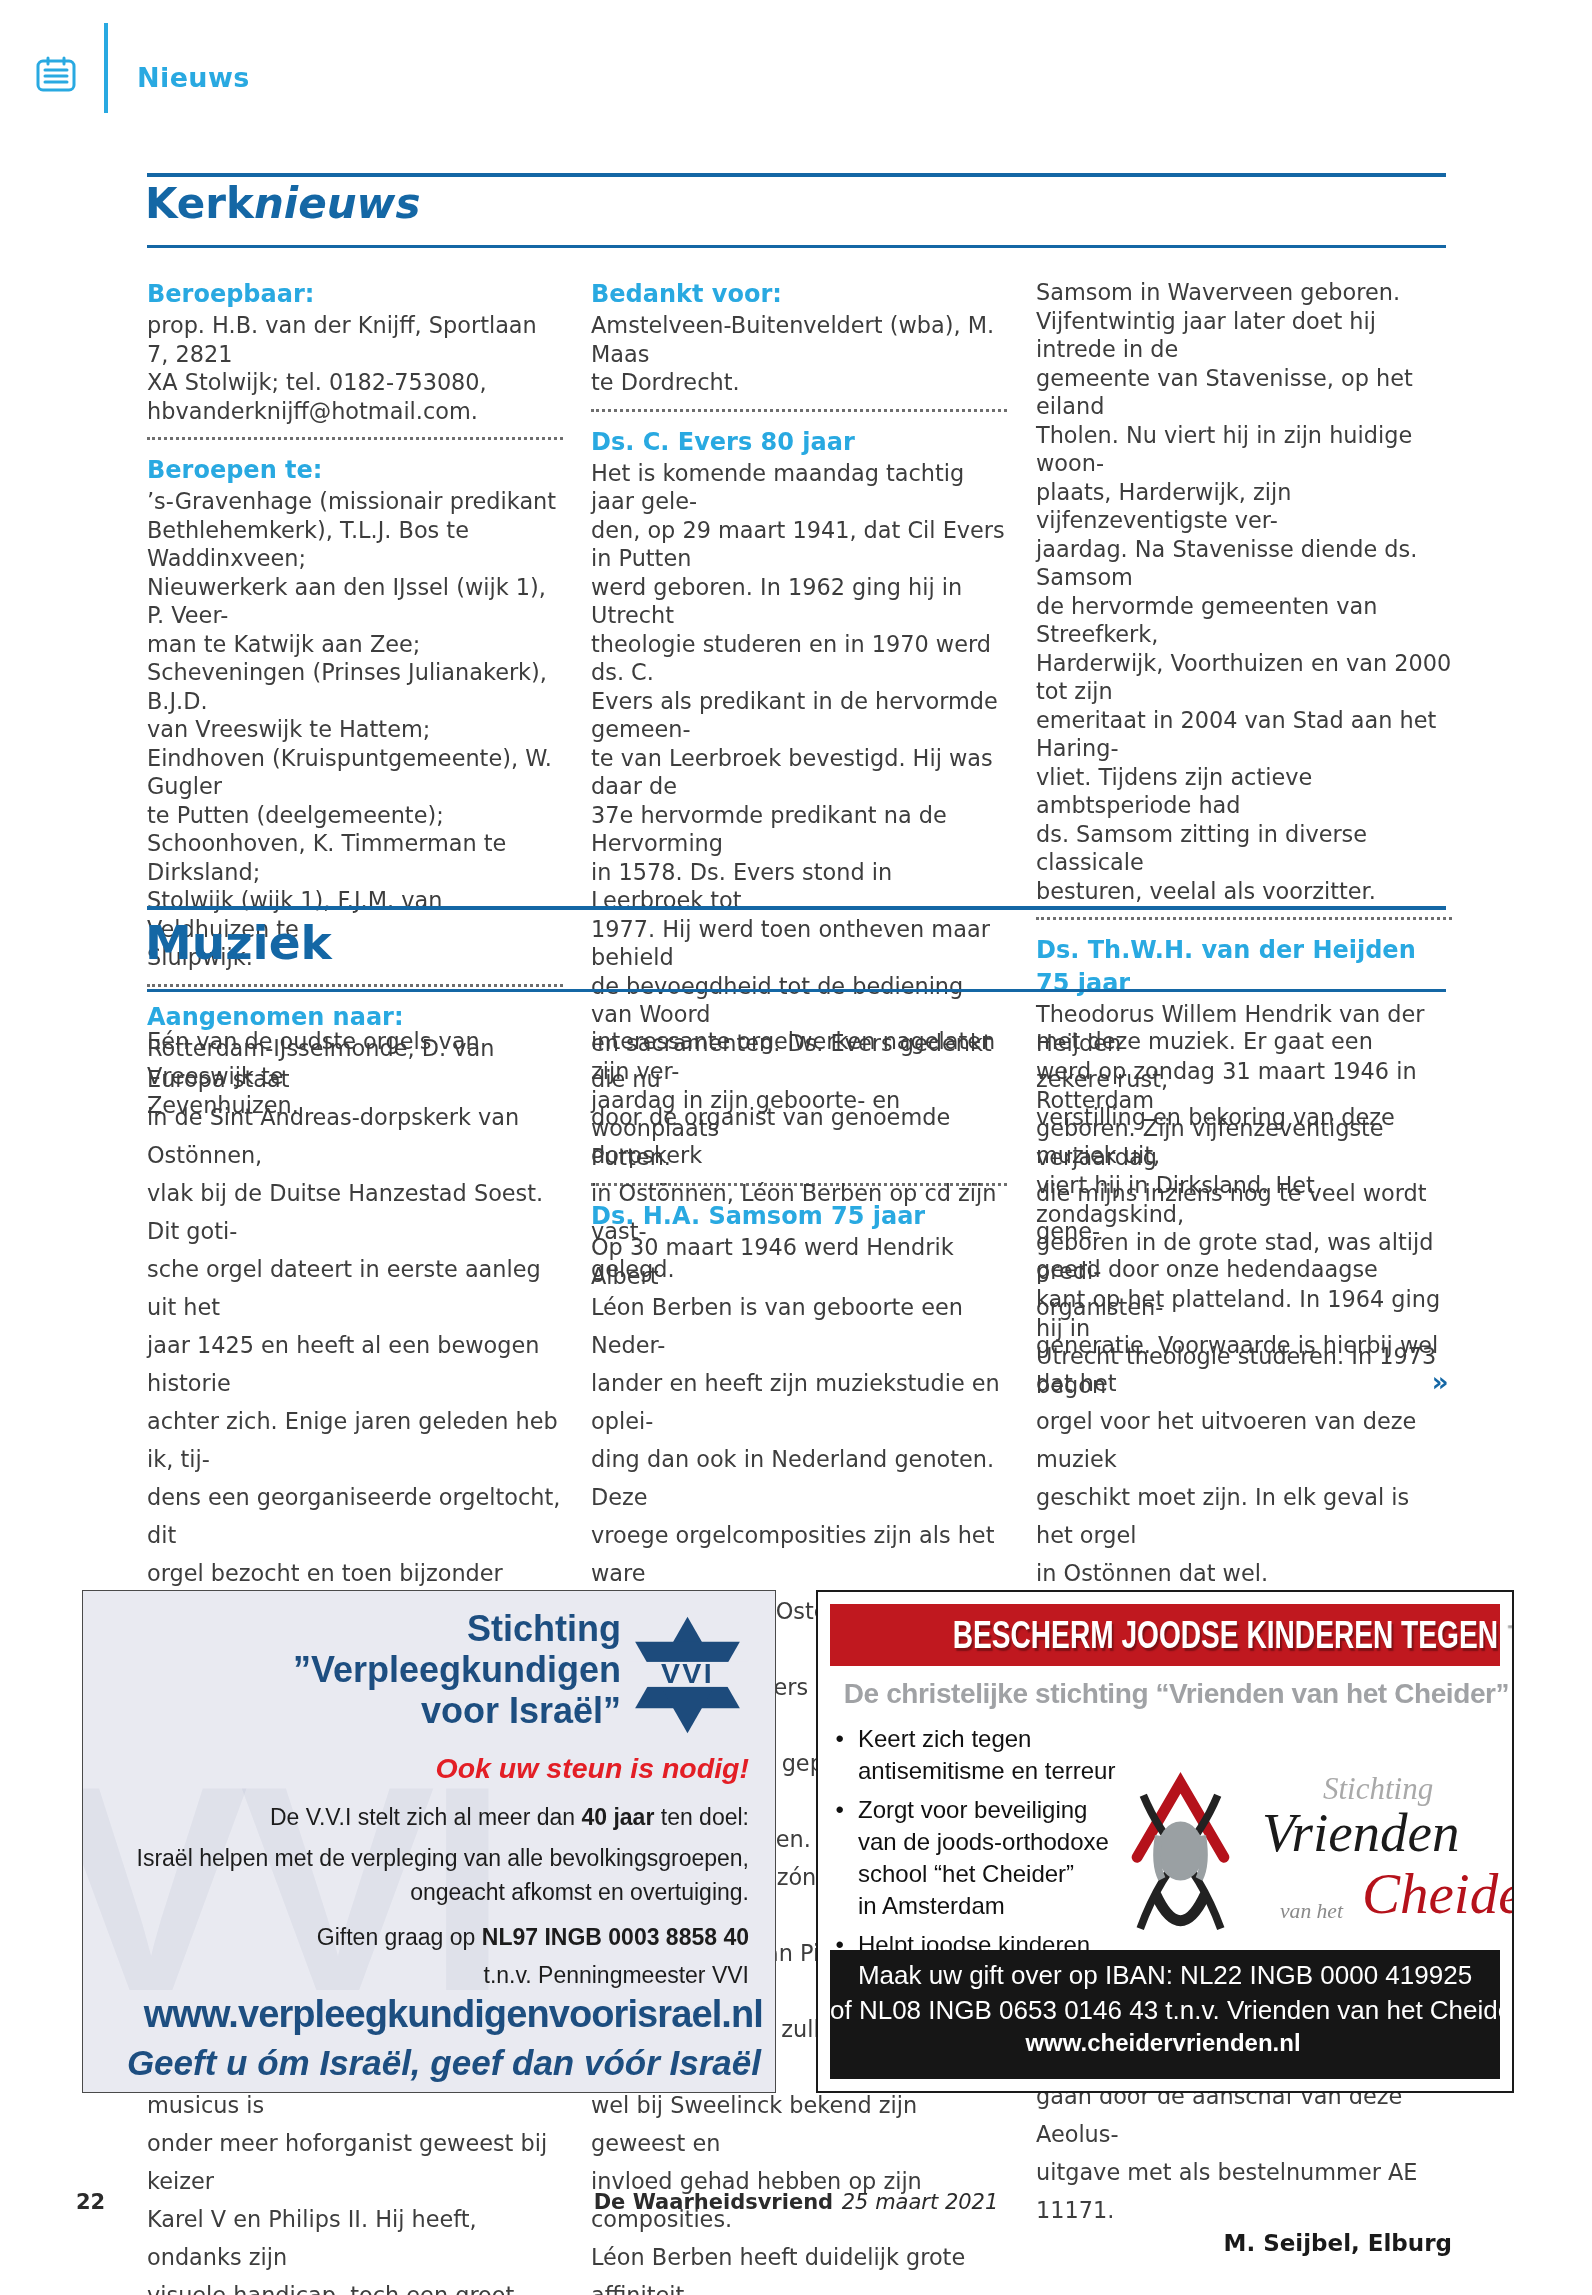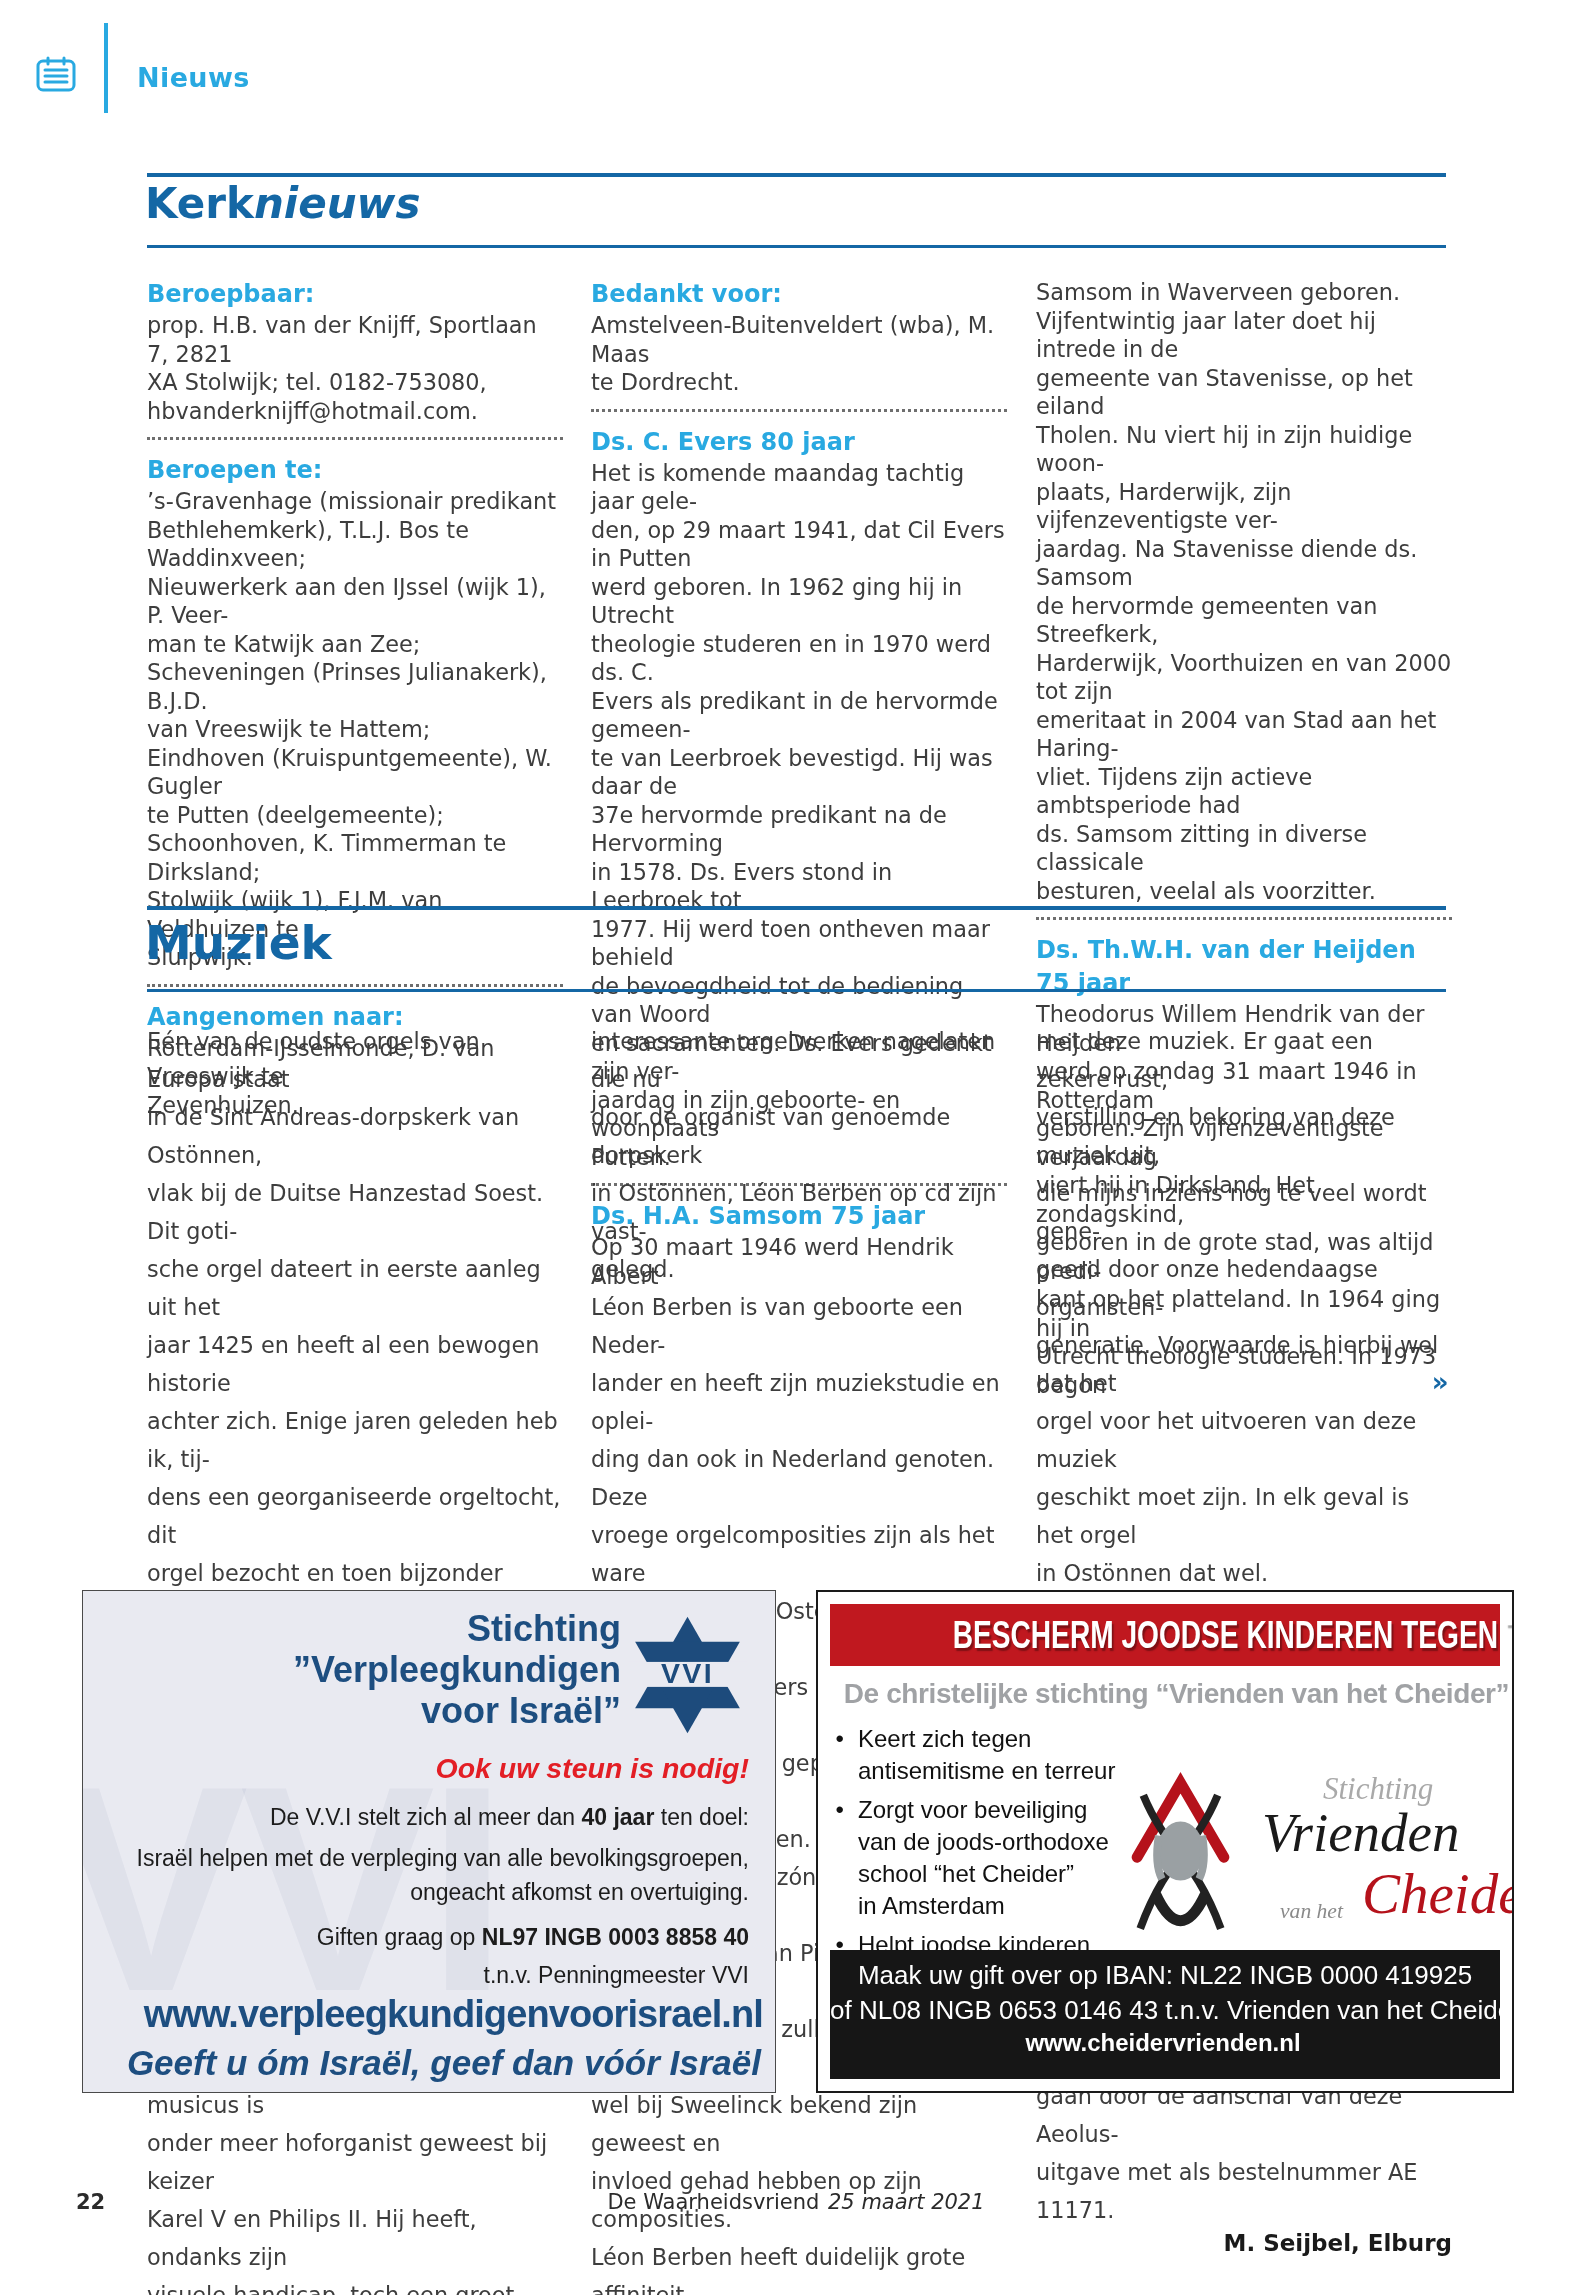--- a/index.html
+++ b/index.html
@@ -69,21 +69,21 @@
   .chd-cheider{left:528px;top:269px;font-size:57px;color:#b5121b;margin-left:16px;}
   .chd-black{position:absolute;left:12px;top:358px;width:670px;height:129px;background:#161616;
              text-align:center;color:#fff;}
   .chd-iban1{position:absolute;left:0;right:0;top:10.4px;font-size:26px;white-space:nowrap;}
   .chd-iban2{position:absolute;left:0;right:0;top:45px;font-size:26px;white-space:nowrap;}
   .chd-url{position:absolute;left:0;right:4px;top:79px;font-size:24px;font-weight:bold;}
 
   
   .pgnum{position:absolute;left:76px;top:2190px;font-size:21px;font-weight:bold;color:#2b2b2b;}
   .footer-c{position:absolute;left:0;right:0;top:2190px;text-align:center;font-size:21px;color:#2b2b2b;}
-  .footer-c .b{font-weight:normal;}
+  .footer-c .b{font-weight:bold;}
   .footer-c .i{font-style:italic;margin-left:8.6px;}
 </style>
 </head>
 <body>
 
 <div class="page">
 
   <svg class="news-icon" viewBox="0 0 40 36" fill="none" stroke="#29a9e1" stroke-width="3" stroke-linecap="round">
     <rect x="2" y="5" width="36" height="29" rx="5"></rect>
     <line x1="9" y1="14" x2="31" y2="14"></line>

